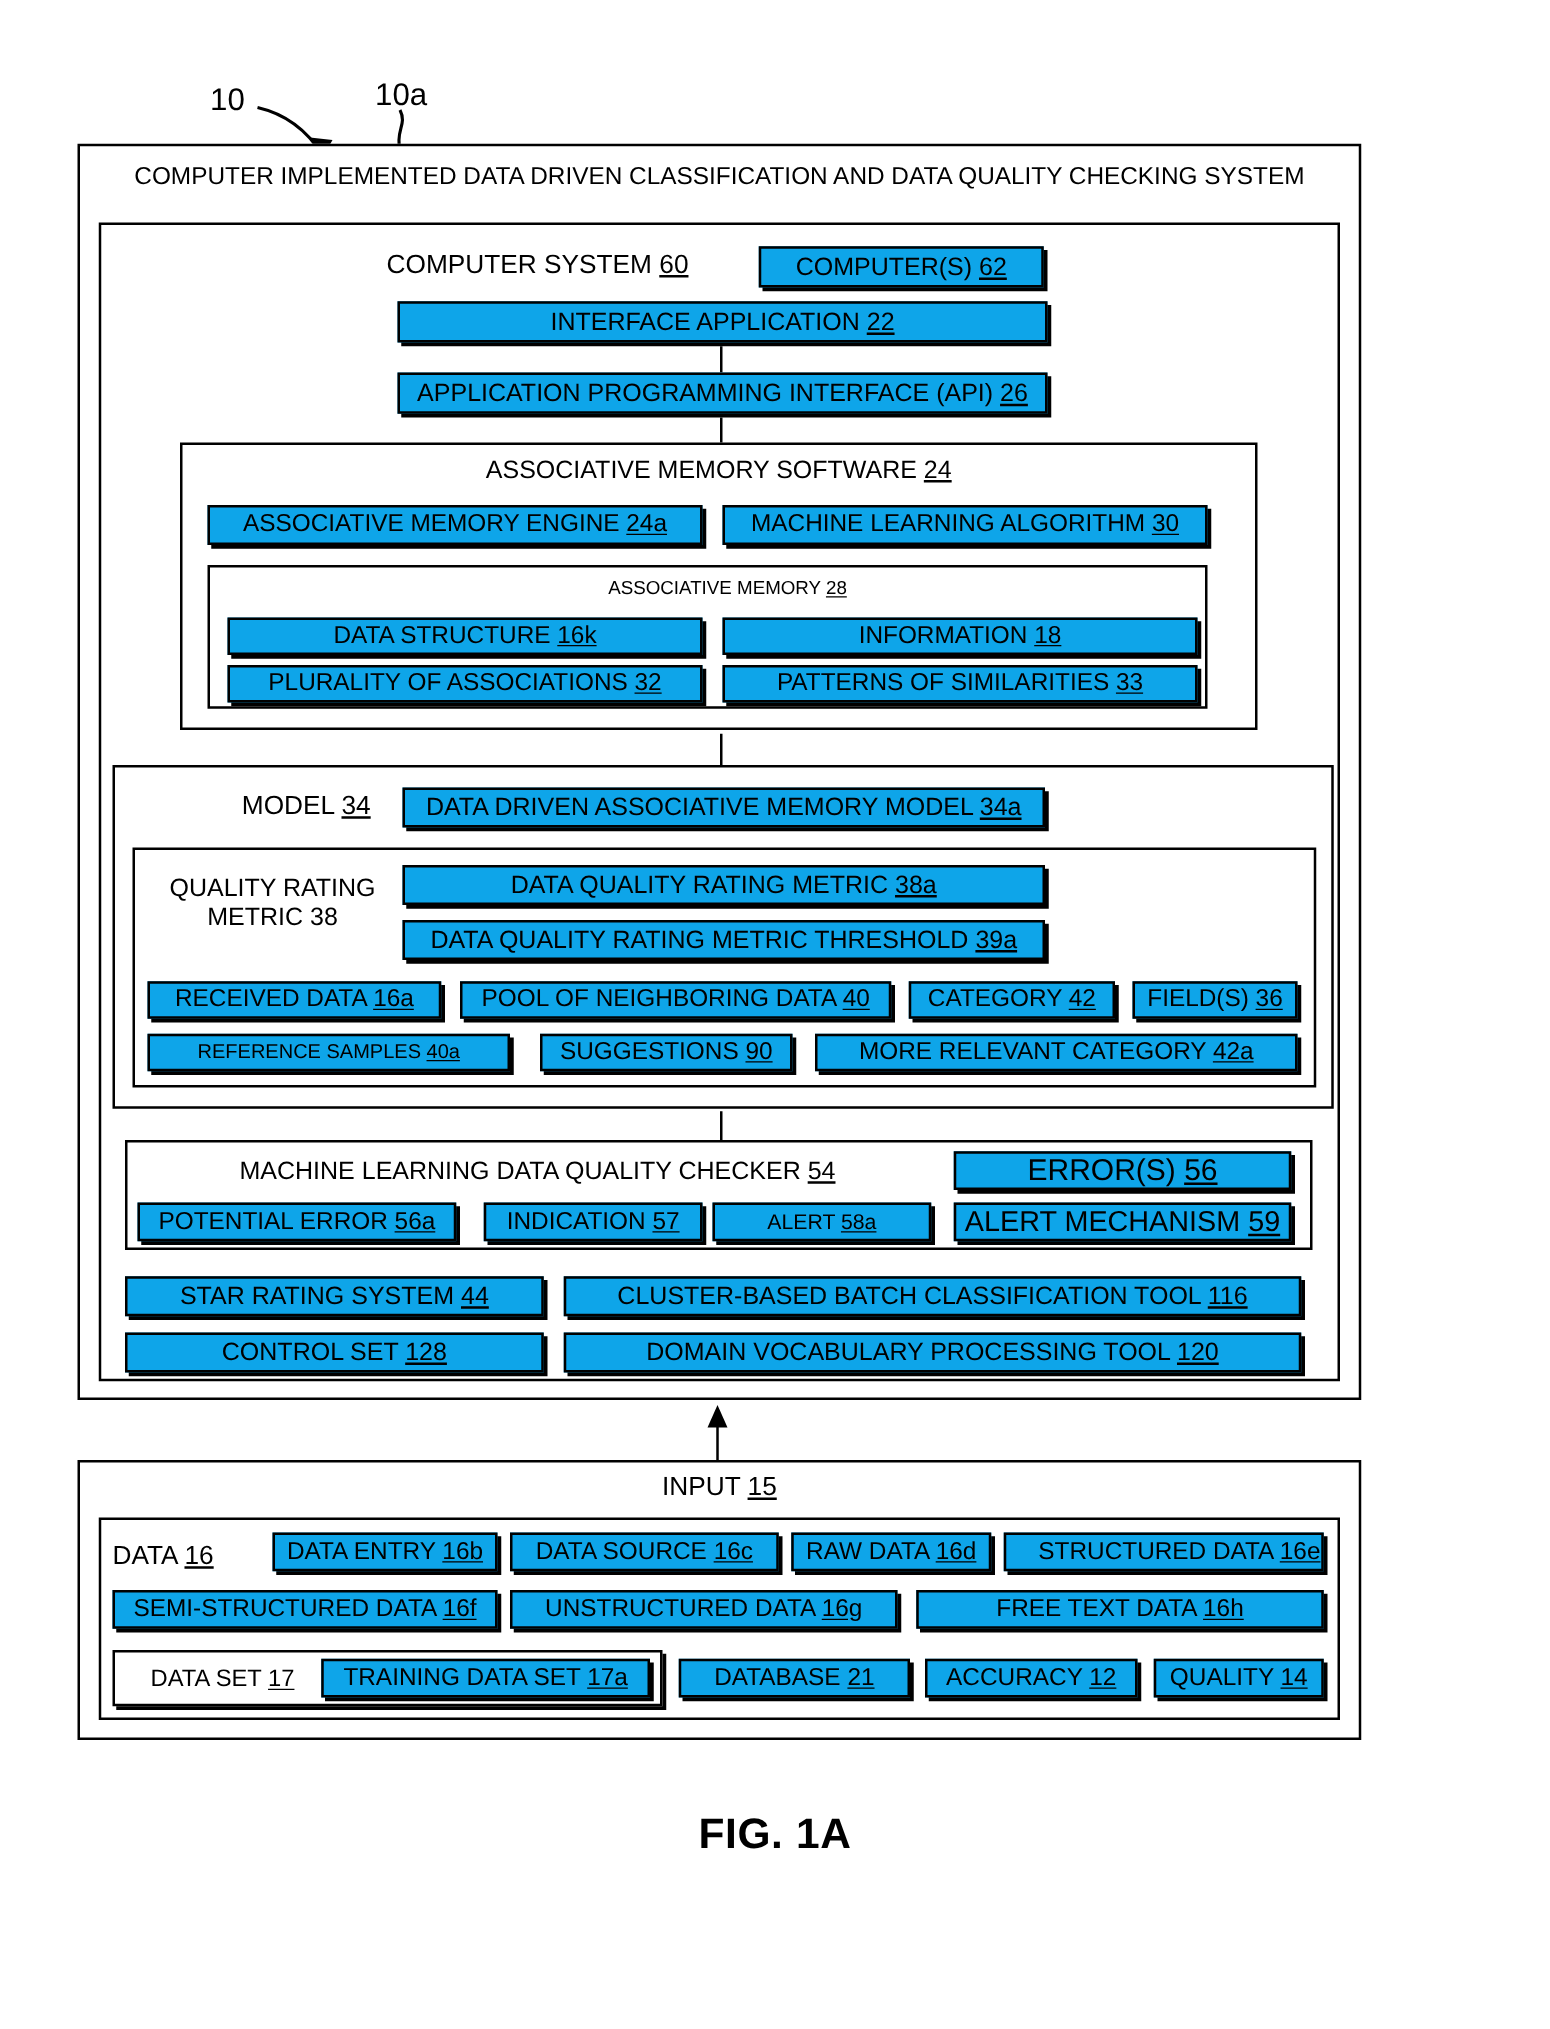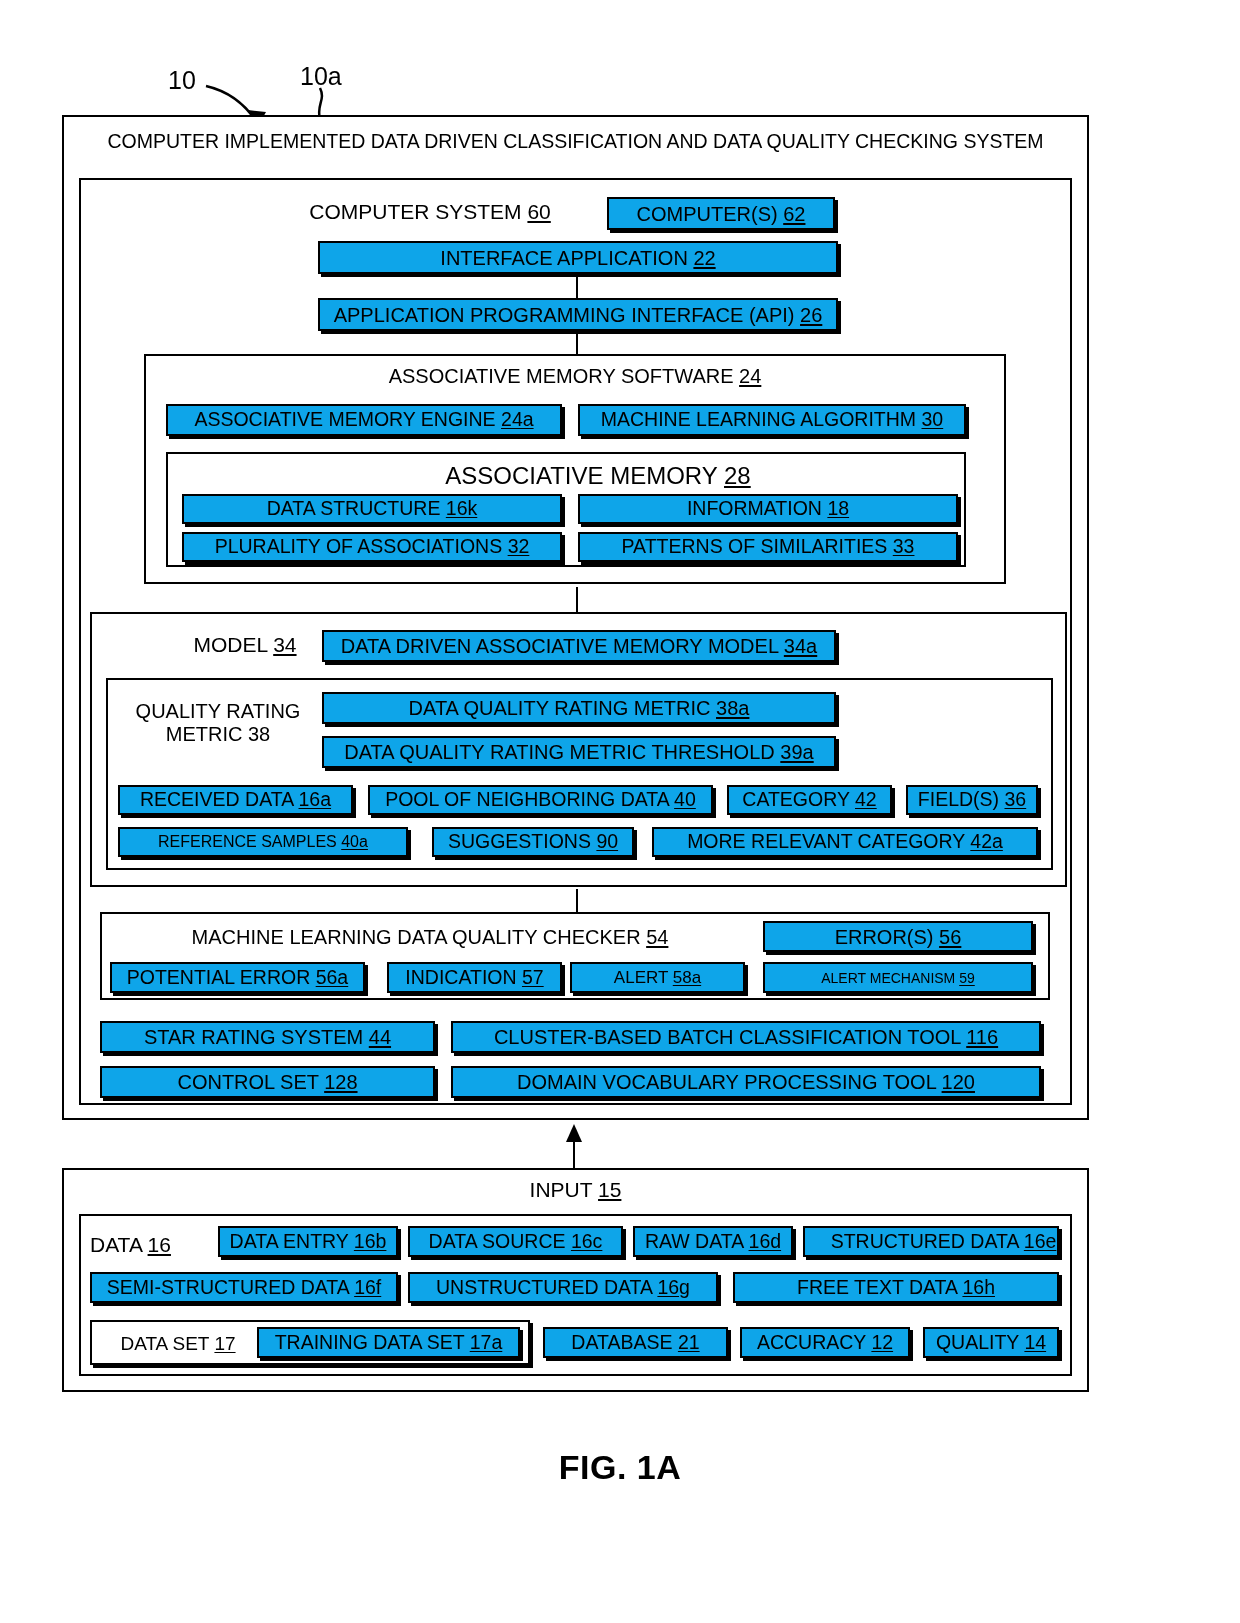--- a/index.html
+++ b/index.html
@@ -129,21 +129,21 @@
 <div class="caption" style="left:144px; top:365px; width:862px; font-size:20px;">ASSOCIATIVE MEMORY SOFTWARE <span class="ref">24</span></div>
 
 <div class="abs chip" style="left:166px; top:404px; width:396px; height:32px; font-size:19.5px;">
   <span class="label-text">ASSOCIATIVE MEMORY ENGINE <span class="ref">24a</span></span>
 </div>
 <div class="abs chip" style="left:578px; top:404px; width:388px; height:32px; font-size:19.5px;">
   <span class="label-text">MACHINE LEARNING ALGORITHM <span class="ref">30</span></span>
 </div>
 
 <div class="abs frame" style="left:166px; top:452px; width:800px; height:115px;"></div>
-<div class="caption" style="left:164px; top:462px; width:868px; font-size:24px;">ASSOCIATIVE MEMORY <span class="ref">28</span></div>
+<div class="caption" style="left:148px; top:462px; width:868px; font-size:15px;">ASSOCIATIVE MEMORY <span class="ref">28</span></div>
 
 <div class="abs chip" style="left:182px; top:494px; width:380px; height:30px; font-size:19.5px;">
   <span class="label-text">DATA STRUCTURE <span class="ref">16k</span></span>
 </div>
 <div class="abs chip" style="left:578px; top:494px; width:380px; height:30px; font-size:19.5px;">
   <span class="label-text">INFORMATION <span class="ref">18</span></span>
 </div>
 <div class="abs chip" style="left:182px; top:532px; width:380px; height:30px; font-size:19.5px;">
   <span class="label-text">PLURALITY OF ASSOCIATIONS <span class="ref">32</span></span>
 </div>
@@ -197,34 +197,34 @@
 <div class="abs chip" style="left:652px; top:827px; width:386px; height:30px; font-size:19.5px;">
   <span class="label-text">MORE RELEVANT CATEGORY <span class="ref">42a</span></span>
 </div>
 
 <div class="vline" style="left:576px; top:889px; height:23px;"></div>
 
 <div class="abs frame" style="left:100px; top:912px; width:950px; height:88px;"></div>
 
 <div class="caption" style="left:110px; top:926px; width:640px; font-size:20px;">MACHINE LEARNING DATA QUALITY CHECKER <span class="ref">54</span></div>
 
-<div class="abs chip" style="left:763px; top:921px; width:270px; height:31px; font-size:20px;">
+<div class="abs chip" style="left:763px; top:921px; width:270px; height:31px; font-size:24px;">
   <span class="label-text">ERROR(S) <span class="ref">56</span></span>
 </div>
 
 <div class="abs chip" style="left:110px; top:962px; width:255px; height:31px; font-size:19.5px;">
   <span class="label-text">POTENTIAL ERROR <span class="ref">56a</span></span>
 </div>
 <div class="abs chip" style="left:387px; top:962px; width:175px; height:31px; font-size:19.5px;">
   <span class="label-text">INDICATION <span class="ref">57</span></span>
 </div>
 <div class="abs chip" style="left:570px; top:962px; width:175px; height:31px; font-size:17px;">
   <span class="label-text">ALERT <span class="ref">58a</span></span>
 </div>
-<div class="abs chip" style="left:763px; top:962px; width:270px; height:31px; font-size:14px;">
+<div class="abs chip" style="left:763px; top:962px; width:270px; height:31px; font-size:23px;">
   <span class="label-text">ALERT MECHANISM <span class="ref">59</span></span>
 </div>
 
 <div class="abs chip" style="left:100px; top:1021px; width:335px; height:32px; font-size:20px;">
   <span class="label-text">STAR RATING SYSTEM <span class="ref">44</span></span>
 </div>
 <div class="abs chip" style="left:451px; top:1021px; width:590px; height:32px; font-size:20px;">
   <span class="label-text">CLUSTER-BASED BATCH CLASSIFICATION TOOL <span class="ref">116</span></span>
 </div>
 <div class="abs chip" style="left:100px; top:1066px; width:335px; height:32px; font-size:20px;">

